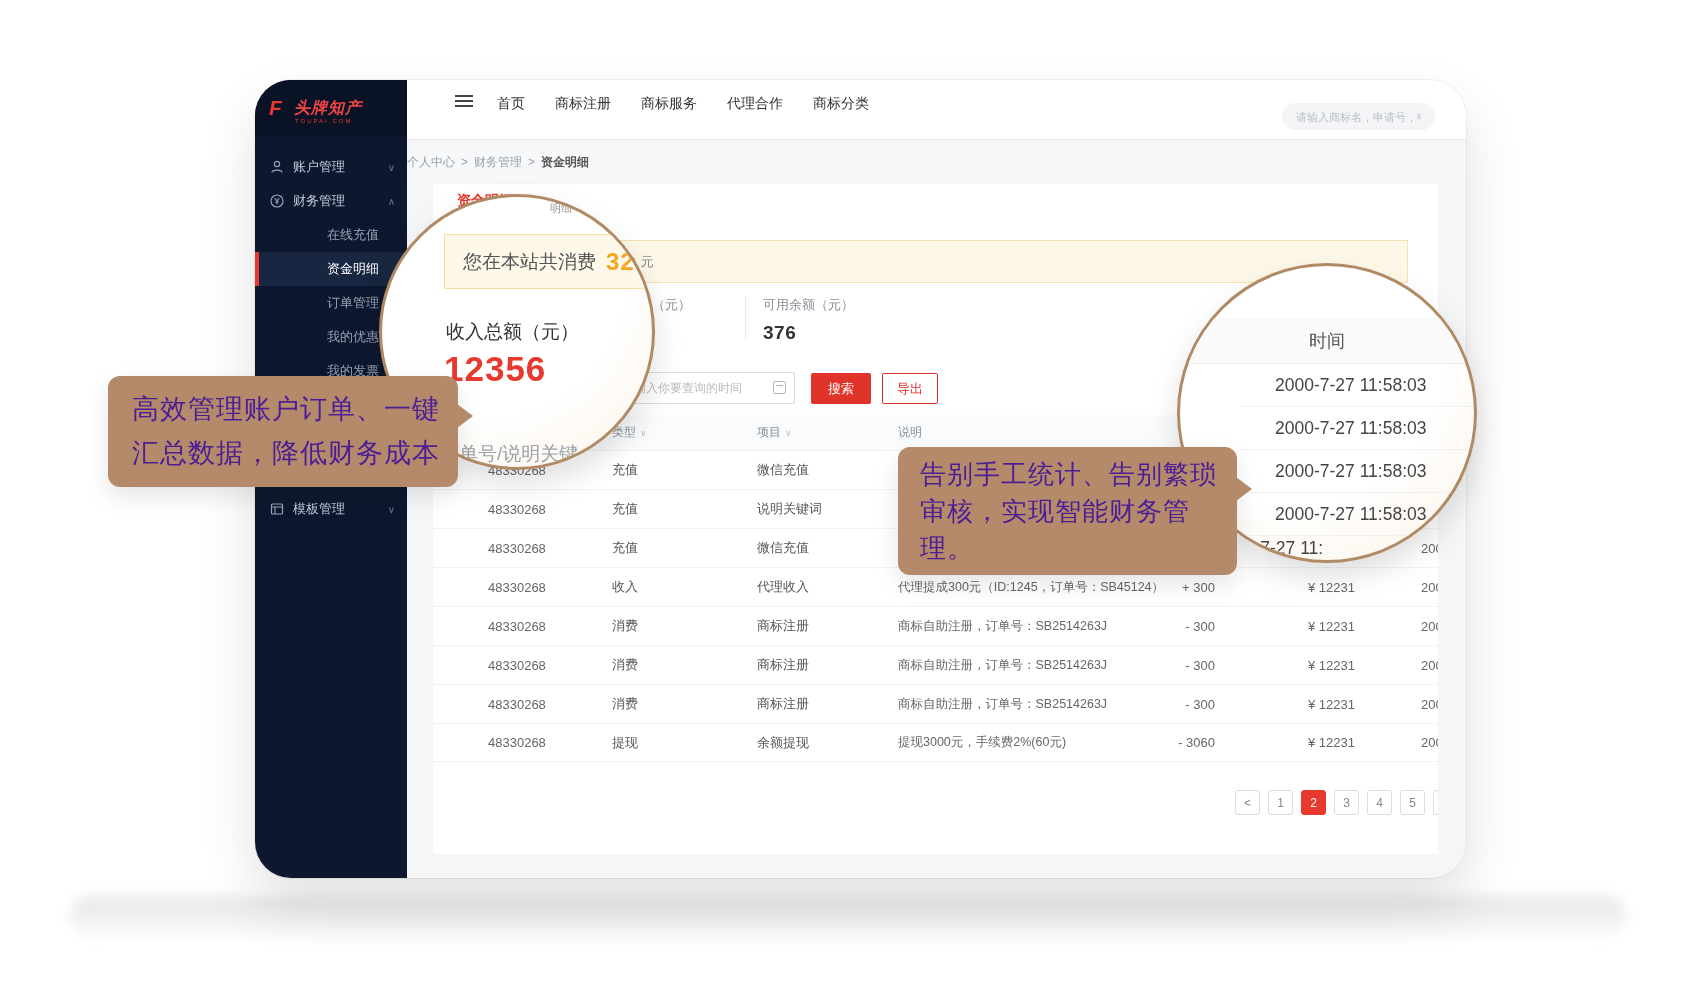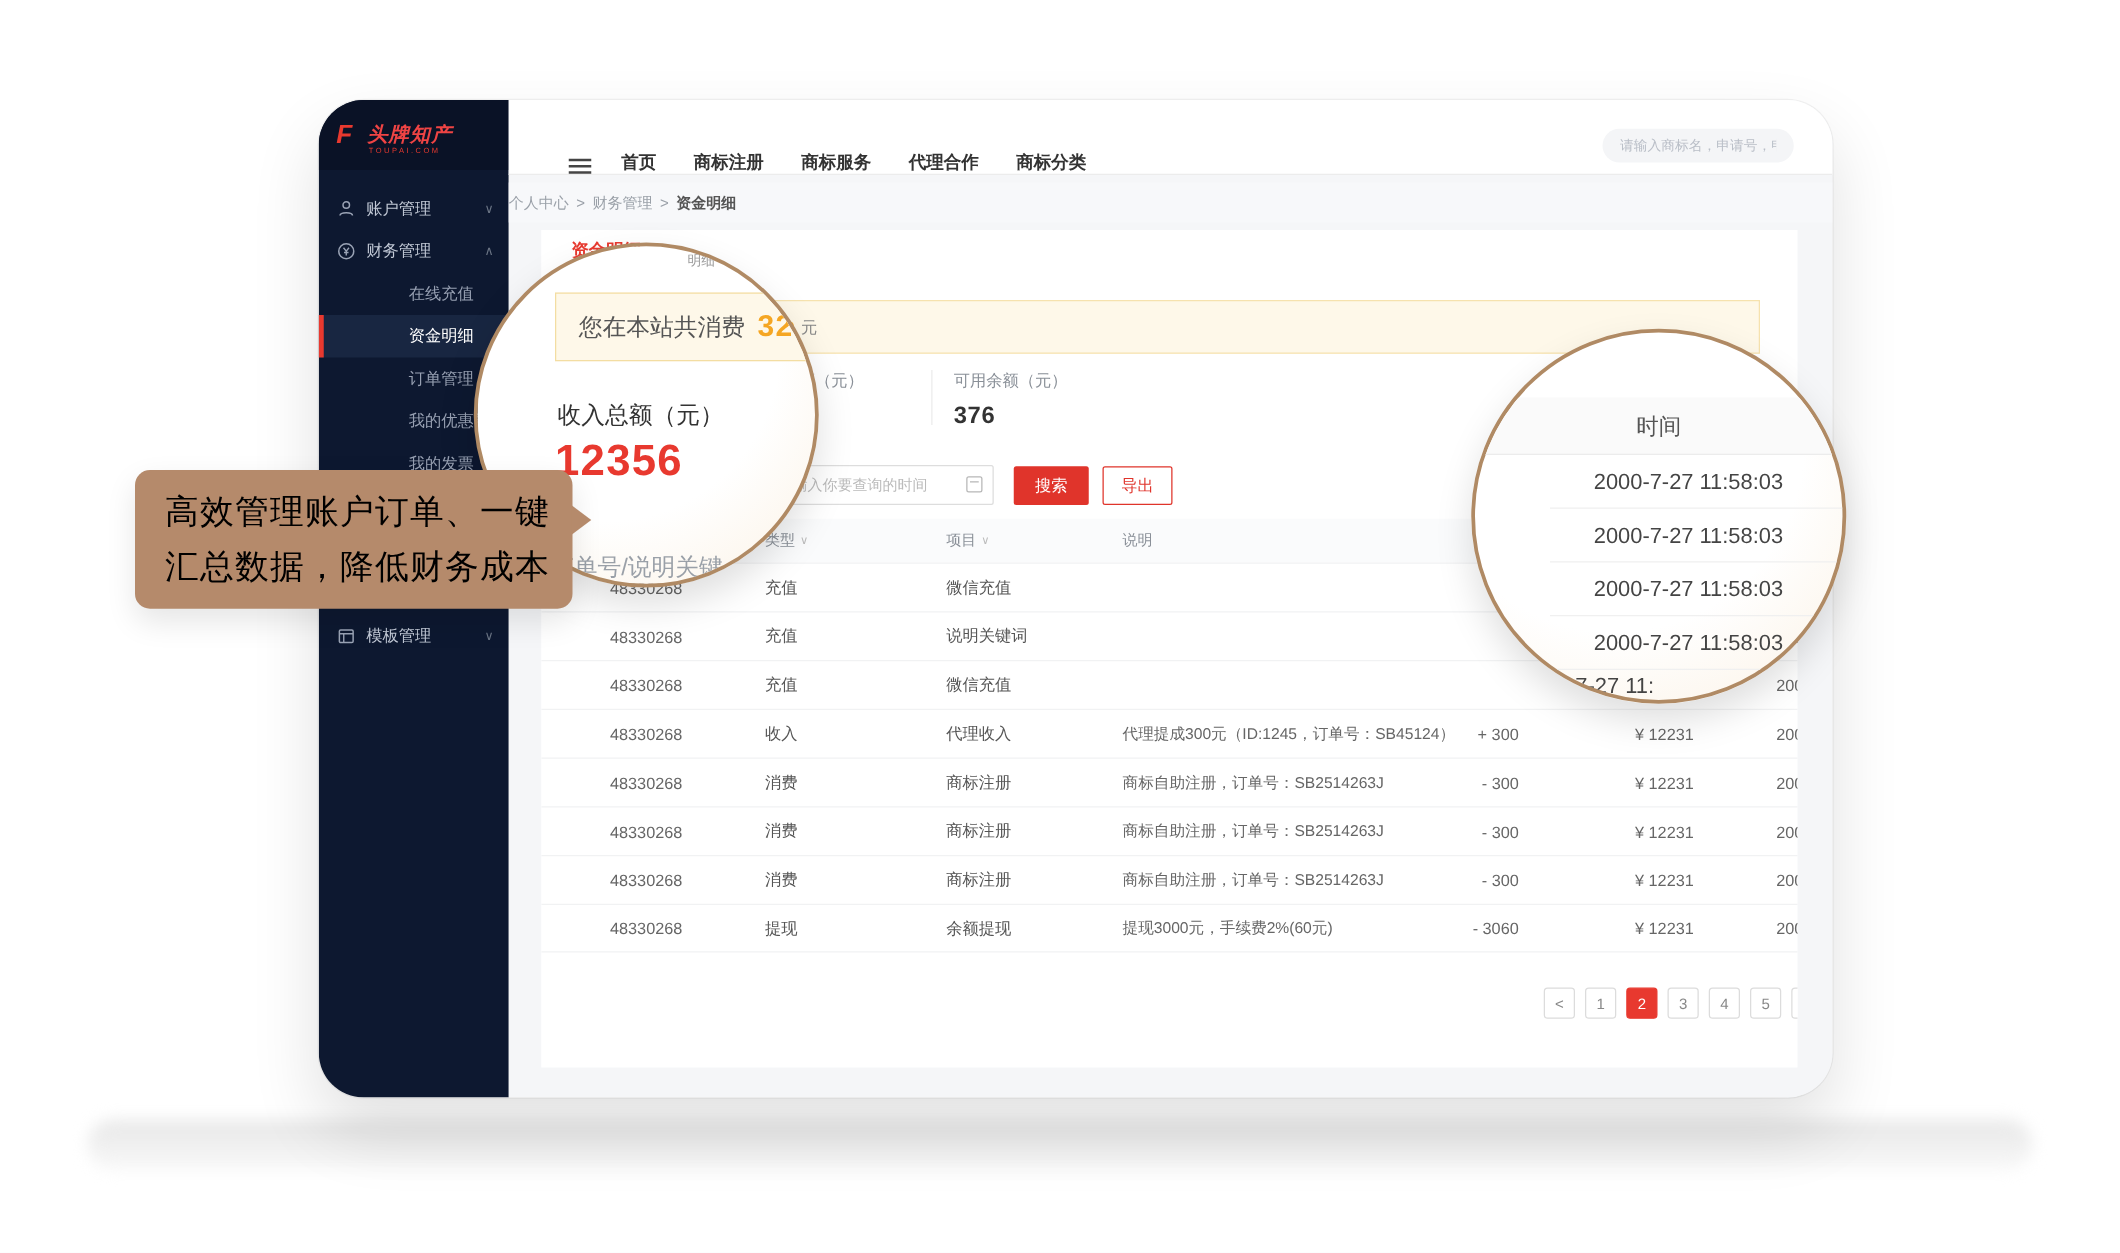--- a/index.html
+++ b/index.html
@@ -29,21 +29,21 @@
     padding-left:14px; font-size:13px; color:#c2c9d6; cursor:pointer; }
   .si .ic { width:16px; height:16px; margin-right:8px; display:inline-flex; }
   .si .chev { position:absolute; right:12px; font-size:10px; color:#6b7585; }
   .sub { padding-left:72px; color:#97a0b2; }
   .sub.active { background:#182641; color:#ffffff; }
   .sub.active::before { content:""; position:absolute; left:0; top:0; bottom:0; width:4px; background:#e8392f; }
 
   
   .main { position:absolute; left:152px; right:0; top:0; bottom:0; background:#f5f6f8; }
   .topbar { position:absolute; left:0; right:0; top:0; height:60px; background:#fff; border-bottom:1px solid #ececec; }
-  .topbar-row { position:absolute; left:0; right:0; bottom:0; height:44px; display:flex; align-items:flex-end;font-weight:bold; }
+  .topbar-row { position:absolute; left:0; right:0; bottom:0; height:44px; display:flex; align-items:flex-start; }
   .burger { width:18px; height:12px; margin-left:48px; border-top:2px solid #444;
     border-bottom:2px solid #444; position:relative; cursor:pointer; }
   .burger::after { content:""; position:absolute; left:0; right:0; top:3px; height:2px; background:#444; }
   .nav-items { display:flex; margin-left:24px; }
   .nav-item { font-size:14px; color:#333; margin-right:30px; cursor:pointer; white-space:nowrap; }
   .top-search { position:absolute; right:31px; bottom:9px; width:153px; height:27px; }
   .top-search input { width:100%; height:100%; border:none; outline:none; background:#f4f5f7;
     border-radius:14px; font-size:11px; color:#555; padding:0 14px; font-family:inherit; }
   .top-search input::placeholder { color:#b9bec7; }
   .crumbs { position:absolute; left:0; right:0; top:66px; height:32px; background:#f7f8fa;
@@ -114,21 +114,21 @@
   .mg-header-frag { position:absolute; left:58px; top:244px; font-size:19px; color:#9aa0a8; white-space:nowrap; }
 
   .mg-time-head { position:absolute; left:0; right:0; top:52px; height:46px; background:#fafafa;
     border-bottom:1px solid #ececec; display:flex; align-items:center; justify-content:center;
     font-size:18px; color:#555; }
   .mg-time-row { position:absolute; left:60px; width:240px; height:43px; display:flex; align-items:center;
     font-size:17.5px; color:#444; border-bottom:1px solid #f0f0f0; padding-left:35px; white-space:nowrap; }
   .mg-time-partial { position:absolute; left:55px; top:272px; font-size:17.5px; color:#444; white-space:nowrap; }
 
   
-  .callout { position:absolute; background:#b58a6b; border-radius:12px; color:#000000; z-index:60;
+  .callout { position:absolute; background:#b58a6b; border-radius:12px; color:#4c1d95; z-index:60;
     box-shadow:0 10px 24px rgba(0,0,0,.10); }
   .callout-left { left:108px; top:376px; width:350px; height:111px; padding:11px 24px; }
   .callout-left .line { font-size:27px; line-height:44px; letter-spacing:1px; white-space:nowrap; }
   .callout-right { left:898px; top:447px; width:339px; height:128px; padding:9px 22px; }
   .callout-right .line { font-size:26px; line-height:37px; letter-spacing:1px; white-space:nowrap; }
   .arrow-r { position:absolute; right:-15px; width:0; height:0; border-top:12px solid transparent;
     border-bottom:12px solid transparent; border-left:16px solid #b58a6b; }
 </style>
 </head>
 <body>
@@ -373,14 +373,20 @@
     <div class="mg-time-row" style="top:227px">2000-7-27  11:58:03</div>
     <div class="mg-time-partial">00-7-27  11:</div>
   </div>
 
   <div class="callout callout-left">
     <div class="line">高效管理账户订单、一键</div>
     <div class="line">汇总数据，降低财务成本</div>
     <span class="arrow-r" style="top:28px"></span>
   </div>
 
+  <div class="callout callout-right">
+    <div class="line">告别手工统计、告别繁琐</div>
+    <div class="line">审核，实现智能财务管</div>
+    <div class="line">理。</div>
+    <span class="arrow-r" style="top:30px"></span>
+  </div>
 
 </div>
 
 </body></html>

